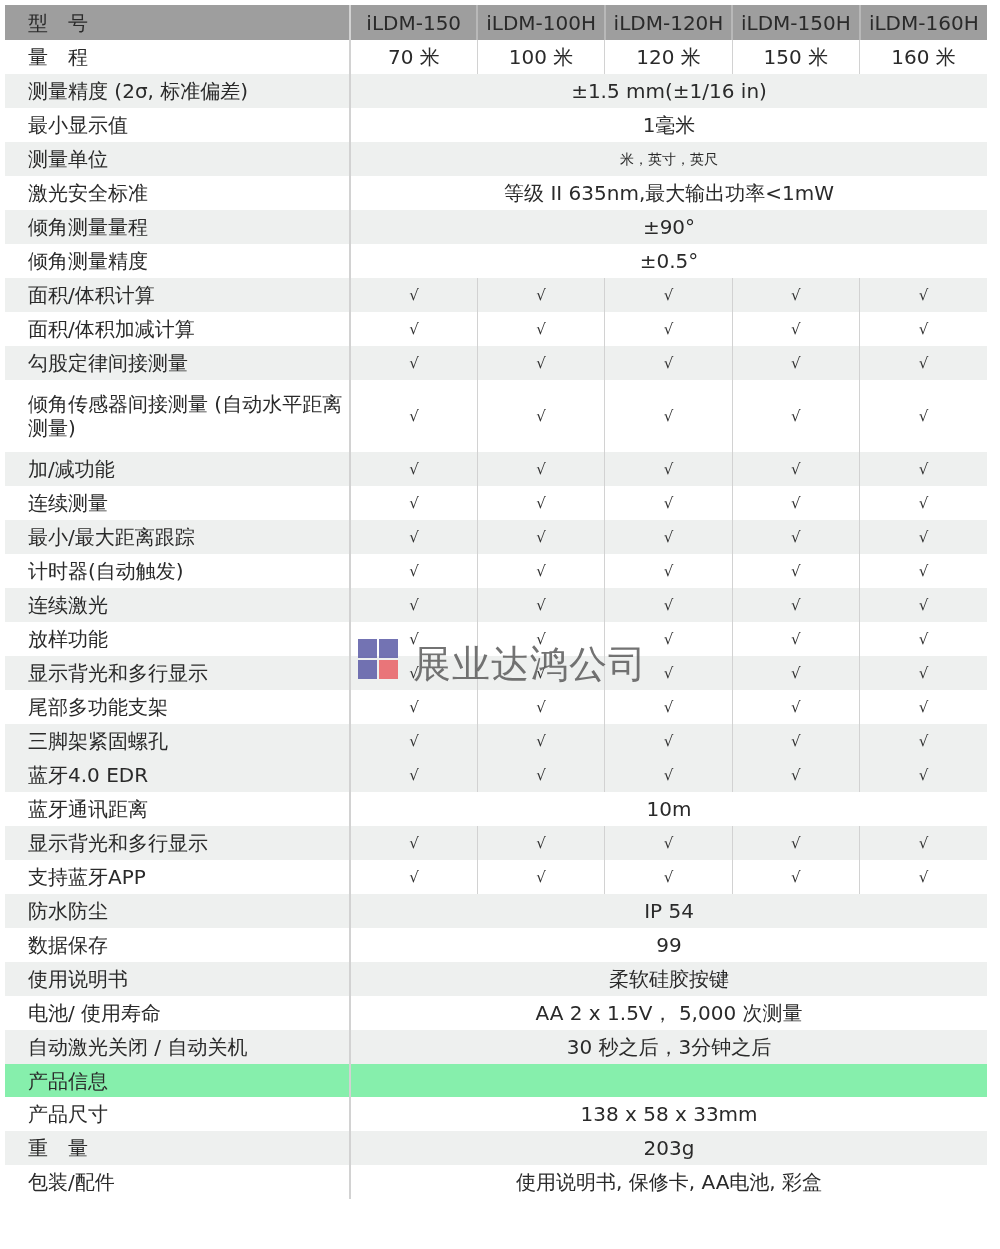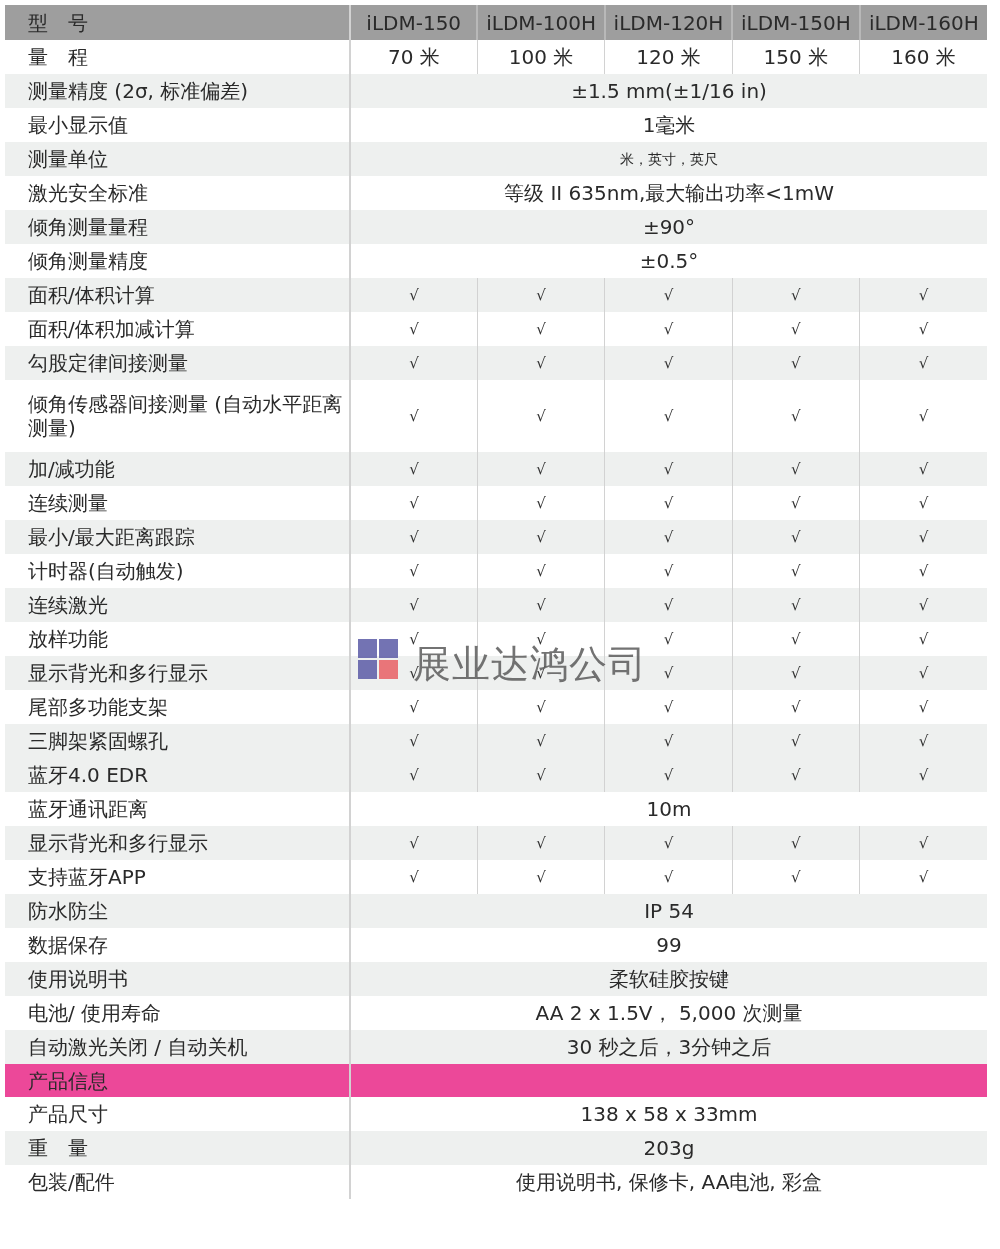--- a/index.html
+++ b/index.html
@@ -9,21 +9,21 @@
   table.spec col.c0 { width: 345px; }
   table.spec col.cm { width: 127.4px; }
   table.spec td, table.spec th { padding: 0; height: 34px; font-weight: normal; font-size: 20px; line-height: 22px; }
   table.spec td.lbl, table.spec th.lbl { text-align: left; padding-left: 23px; border-right: 2px solid #d2d2d2; }
   table.spec td.val, table.spec th.val { text-align: center; border-left: 1px solid #d2d2d2; }
   table.spec td.chk { font-size: 15px; color: #333; }
   tr.odd td, tr.odd th { background: #eef0ef; }
   tr.even td, tr.even th { background: #ffffff; }
   tr.head th { background: #9e9e9e; color: #2a2a2a; height: 35px; }
   tr.head th.val { border-left: 2px solid #b8b8b8; }
-  tr.section td { background: #ec4899; height: 33px; }
+  tr.section td { background: #86efac; height: 33px; }
   tr.tall td { height: 72px; }
   tr.tall td.lbl { line-height: 24px; }
   td.span { text-align: center; border-left: none; }
   .watermark { position: absolute; left: 345px; top: 639px; width: 320px; height: 42px; pointer-events: none; display: flex; align-items: flex-start; margin-left: 13px; }
   .wm-logo { position: relative; width: 40px; height: 40px; margin-right: 15px; }
   .wm-logo .sq { position: absolute; opacity: 0.85; }
   .wm-logo .a { left: 0; top: 0; width: 19px; height: 19px; background: #5b5ba6; }
   .wm-logo .b { left: 21px; top: 0; width: 19px; height: 19px; background: #5b5ba6; }
   .wm-logo .c { left: 0; top: 21px; width: 19px; height: 19px; background: #5b5ba6; }
   .wm-logo .d { left: 21px; top: 21px; width: 19px; height: 19px; background: #e85f64; }

